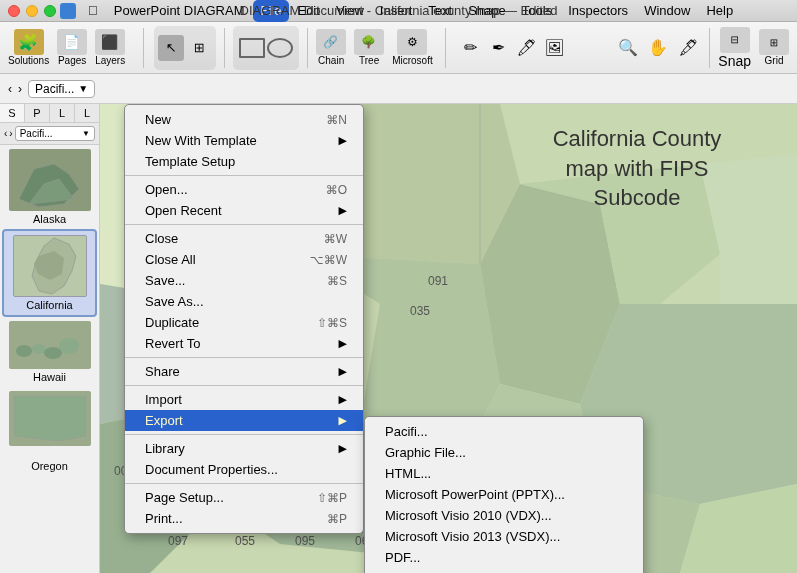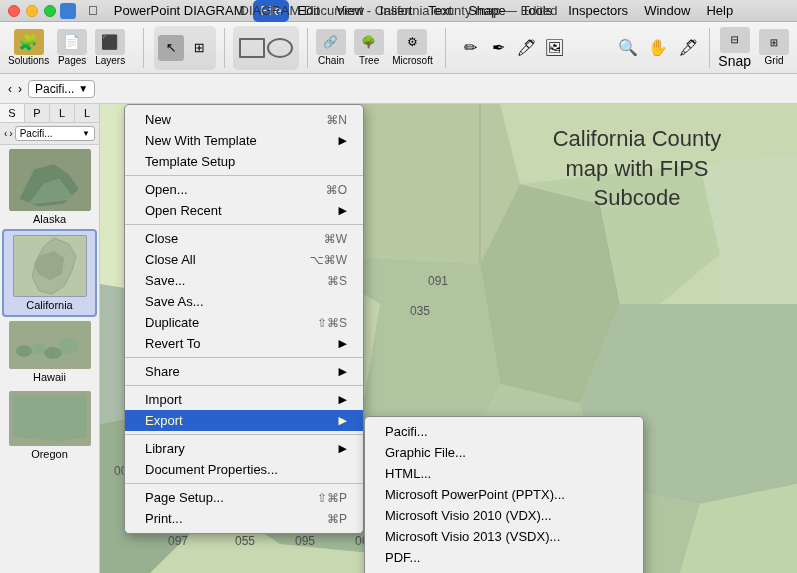--- a/index.html
+++ b/index.html
@@ -260,21 +260,21 @@
         </div>
         <span style="font-size:11px;margin-top:2px;">Hawaii</span>
       </div>
 
       <div style="padding:4px 6px;cursor:pointer;display:flex;flex-direction:column;align-items:center;">
         <div style="width:82px;height:55px;background:#9aaa8a;border-radius:2px;overflow:hidden;">
           <svg width="82" height="55" viewBox="0 0 82 55">
             <polygon points="5,5 77,5 77,45 50,50 5,45" fill="#8aaa8a" stroke="#999" stroke-width="0.5"></polygon>
           </svg>
         </div>
-        <span style="font-size:11px;margin-top:2px;">Oregon</span>
+        <span style="font-size:11px;margin-top:14px;">Oregon</span>
       </div>
     </div>
   </div>
 
   <div class="main-canvas">
 
     <svg width="100%" height="100%" viewBox="0 0 697 469" style="position:absolute;top:0;left:0;">
 
       <rect width="697" height="469" fill="#c8d8b0"></rect>
 

